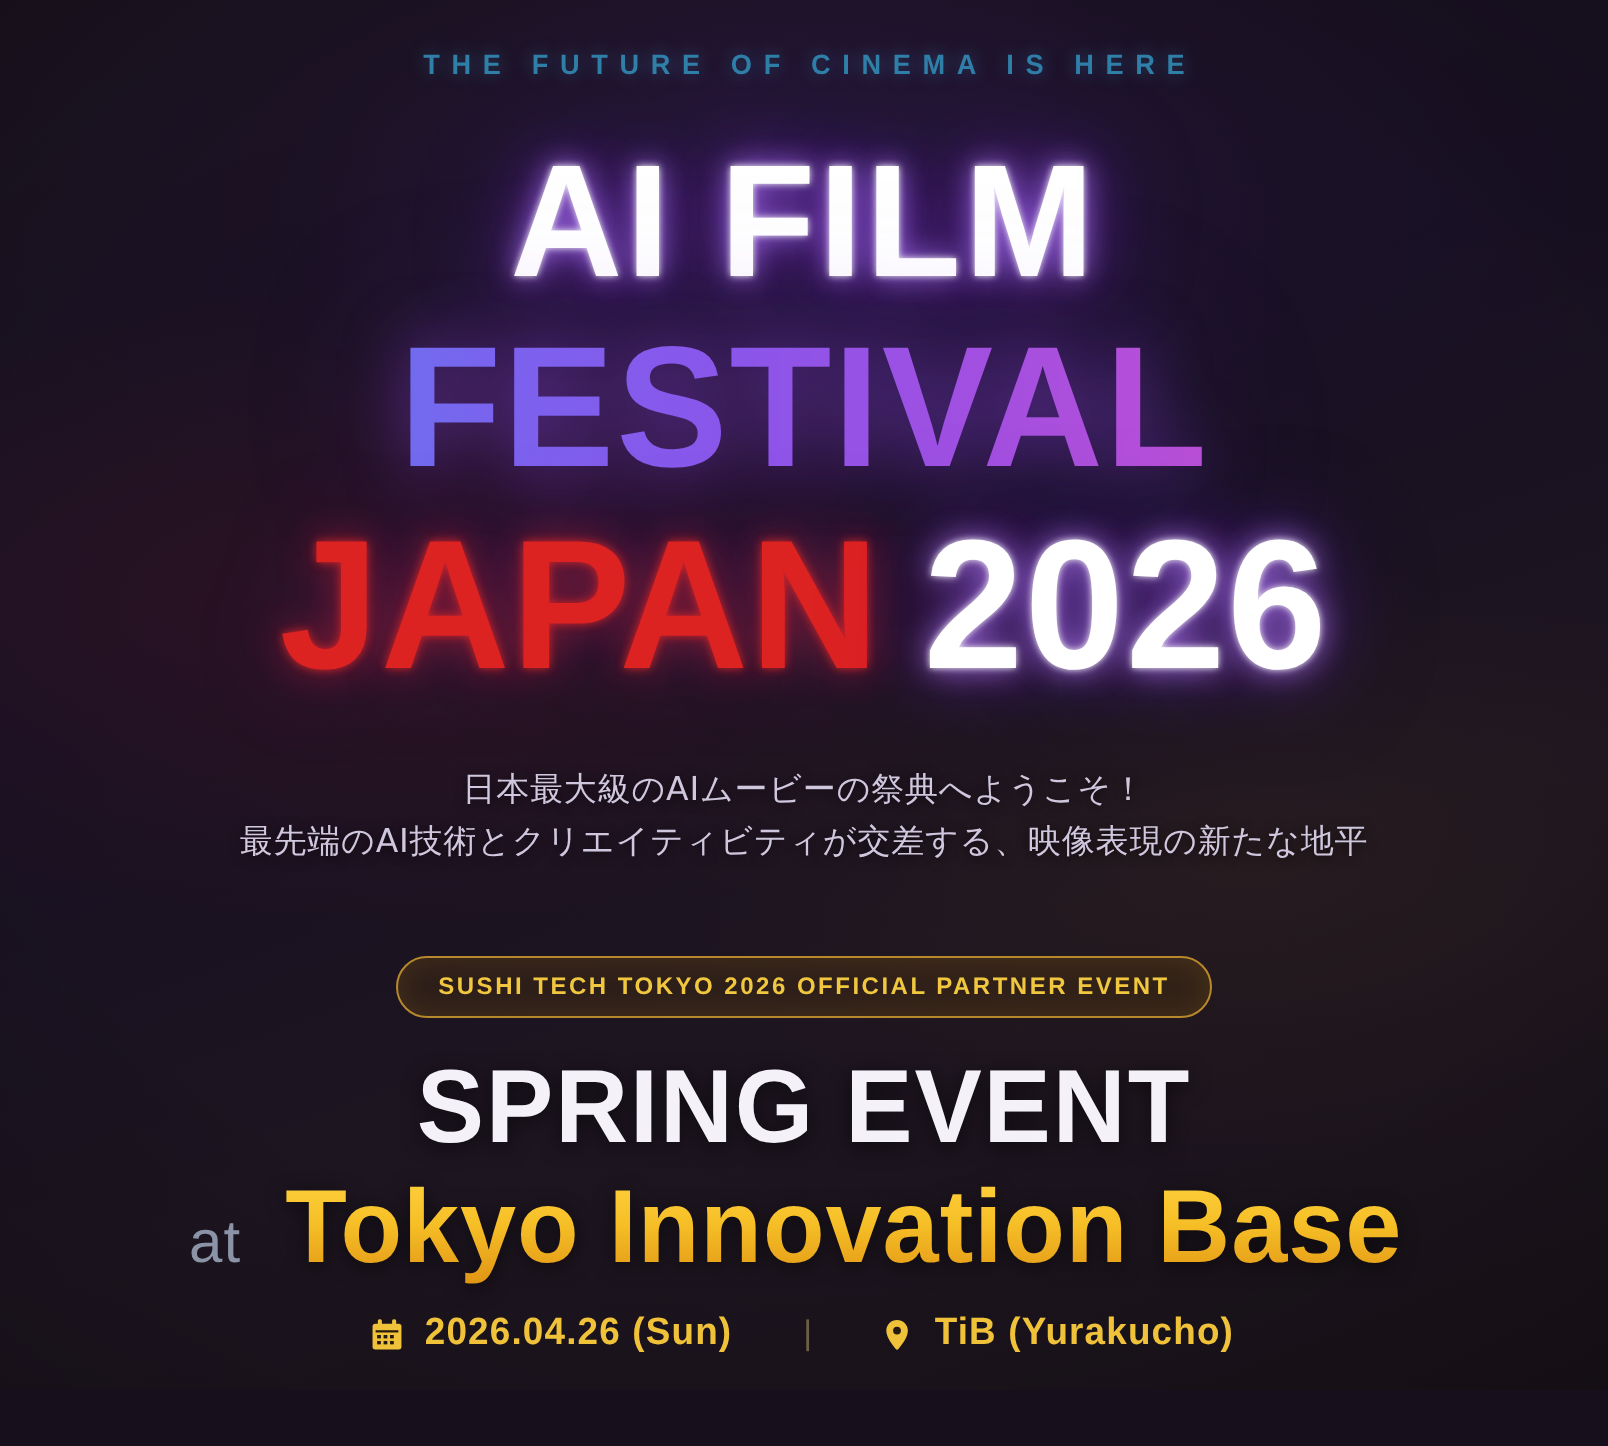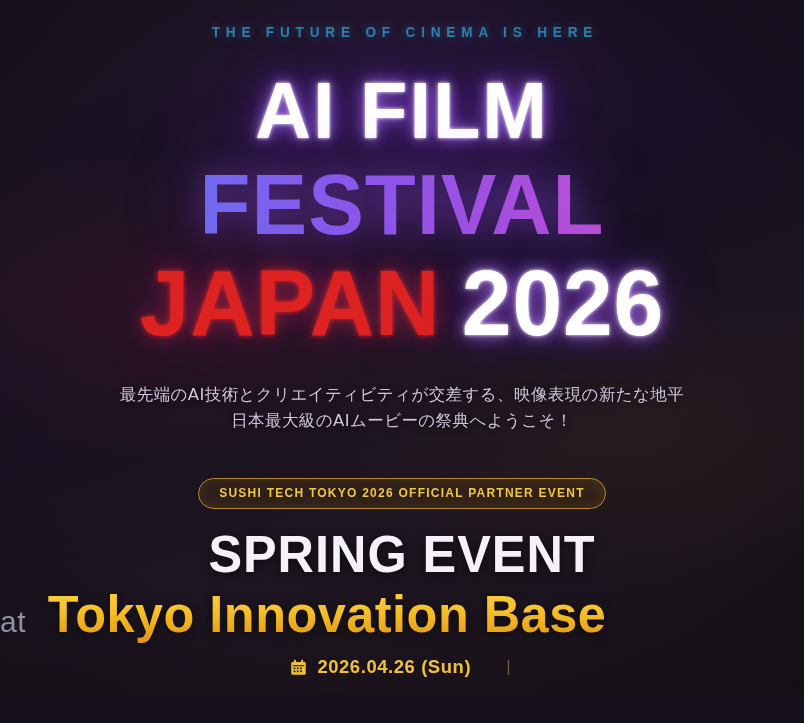--- a/index.html
+++ b/index.html
@@ -140,21 +140,21 @@
     text-align:center;
     font-size:52px; line-height:60px;
     letter-spacing:1px;
     color:#f4f2f8;
     text-shadow:0 2px 10px rgba(0,0,0,0.55);
   }
 
   
   .venue{
     position:absolute; top:585px; left:0; right:0;
-    display:flex; align-items:baseline; 
+    display:flex; align-items:baseline; justify-content:center;
     gap:13px;
   }
   .venue-at{
     font-family:"Liberation Sans", sans-serif;
     font-size:30px; font-weight:400;
     color:#8b93a6;
     letter-spacing:0.5px;
   }
   .venue-name{
     font-size:52px; line-height:58px;
@@ -194,22 +194,22 @@
       <div class="line-aifilm techno">AI FILM</div>
 
       <div class="line-festival techno">FESTIVAL</div>
 
       <div class="line-japan techno">
         <span class="jp-red">JAPAN</span><span class="jp-year">2026</span>
       </div>
     </div>
 
     <div class="subtitle">
+      <div>日本最大級のAIムービーの祭典へようこそ！</div>
       <div>最先端のAI技術とクリエイティビティが交差する、映像表現の新たな地平</div>
-      <div>日本最大級のAIムービーの祭典へようこそ！</div>
     </div>
 
     <div class="badge-wrap">
       <span class="badge">SUSHI TECH TOKYO 2026 OFFICIAL PARTNER EVENT</span>
     </div>
 
     <div class="spring techno">SPRING EVENT</div>
 
     <div class="venue">
       <span class="venue-at">at</span>
@@ -232,16 +232,25 @@
               <rect x="8.0" y="13.5" width="2.2" height="2.0"></rect>
               <rect x="11.8" y="13.5" width="2.2" height="2.0"></rect>
             </g>
           </svg>
         </span>
         <span class="meta-text techno">2026.04.26 (Sun)</span>
       </span>
 
       <span class="meta-sep">|</span>
 
+      <span class="meta-item">
+        <span class="icon">
+          <svg viewBox="0 0 20 20" fill="none">
+            <path d="M10 1.2c-3.5 0-6.3 2.8-6.3 6.3 0 4.6 5.5 10.6 6.0 11.1.2.2.5.2.7 0 .5-.5 6.0-6.5 6.0-11.1 0-3.5-2.9-6.3-6.4-6.3z" fill="#f0c23a"></path>
+            <circle cx="10" cy="7.4" r="2.3" fill="#241a10"></circle>
+          </svg>
+        </span>
+        <span class="meta-text techno">TiB (Yurakucho)</span>
+      </span>
     </div>
 
   </div>
 </div>
 
 </body></html>

